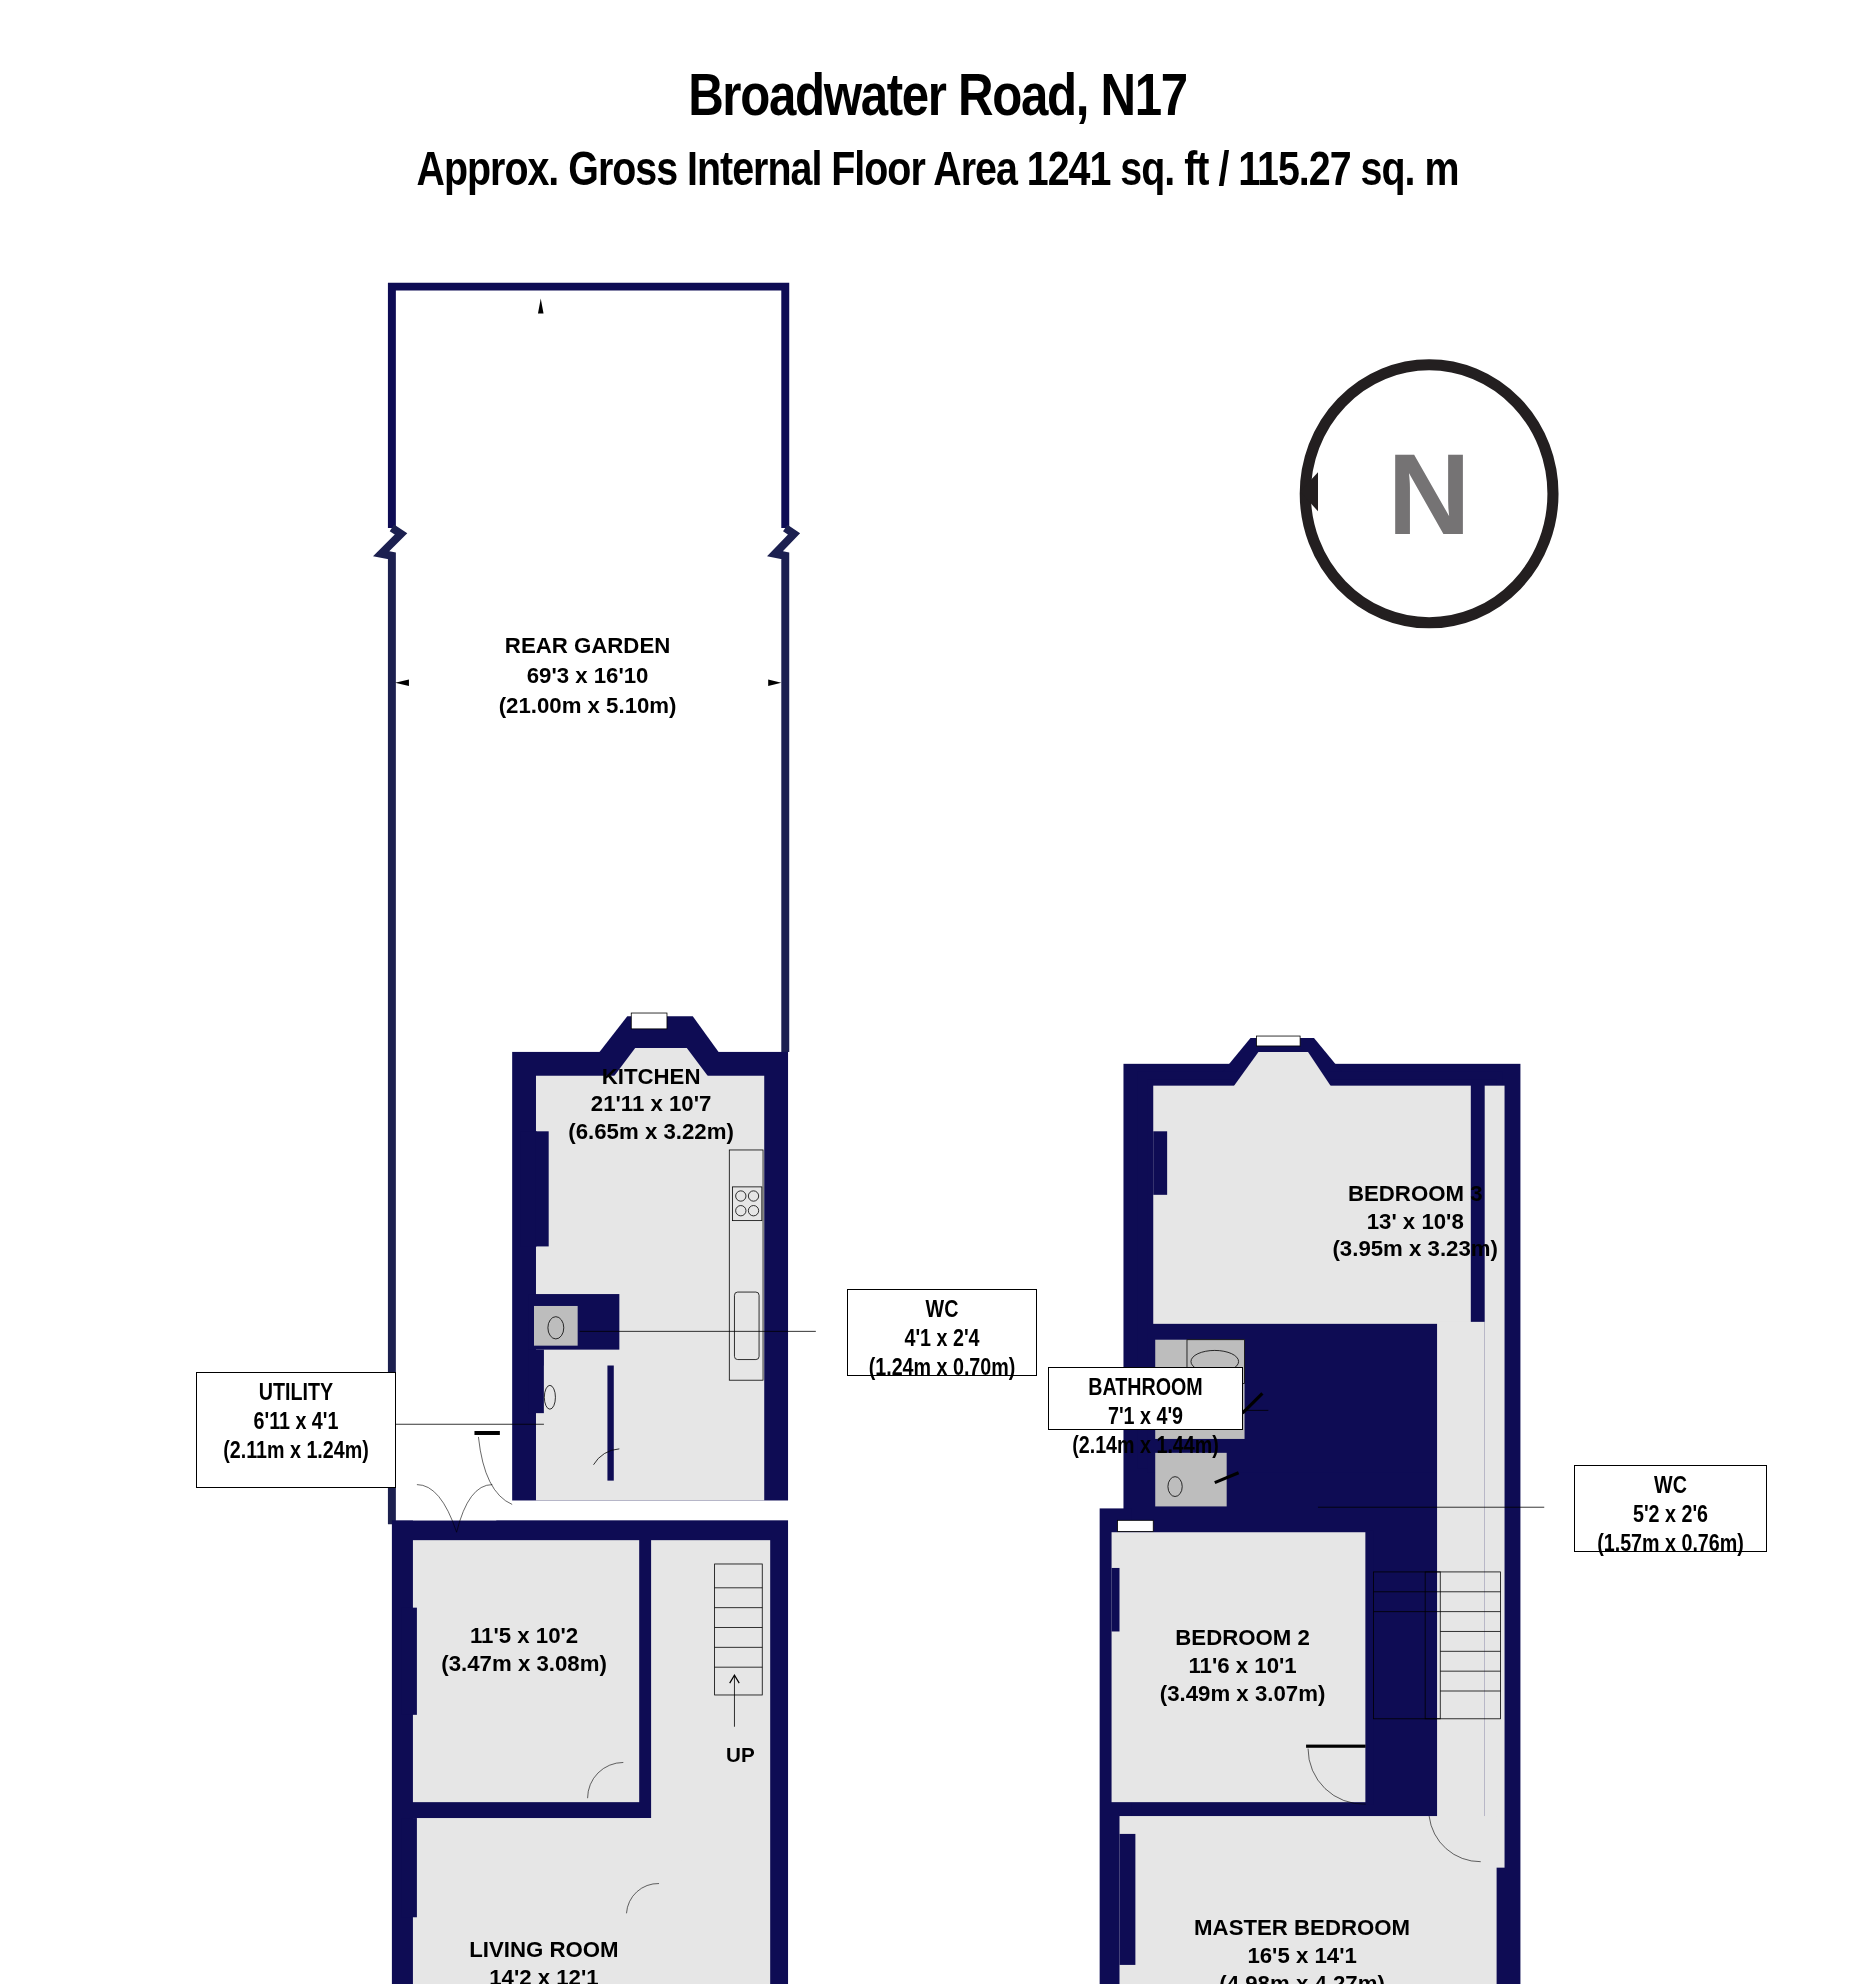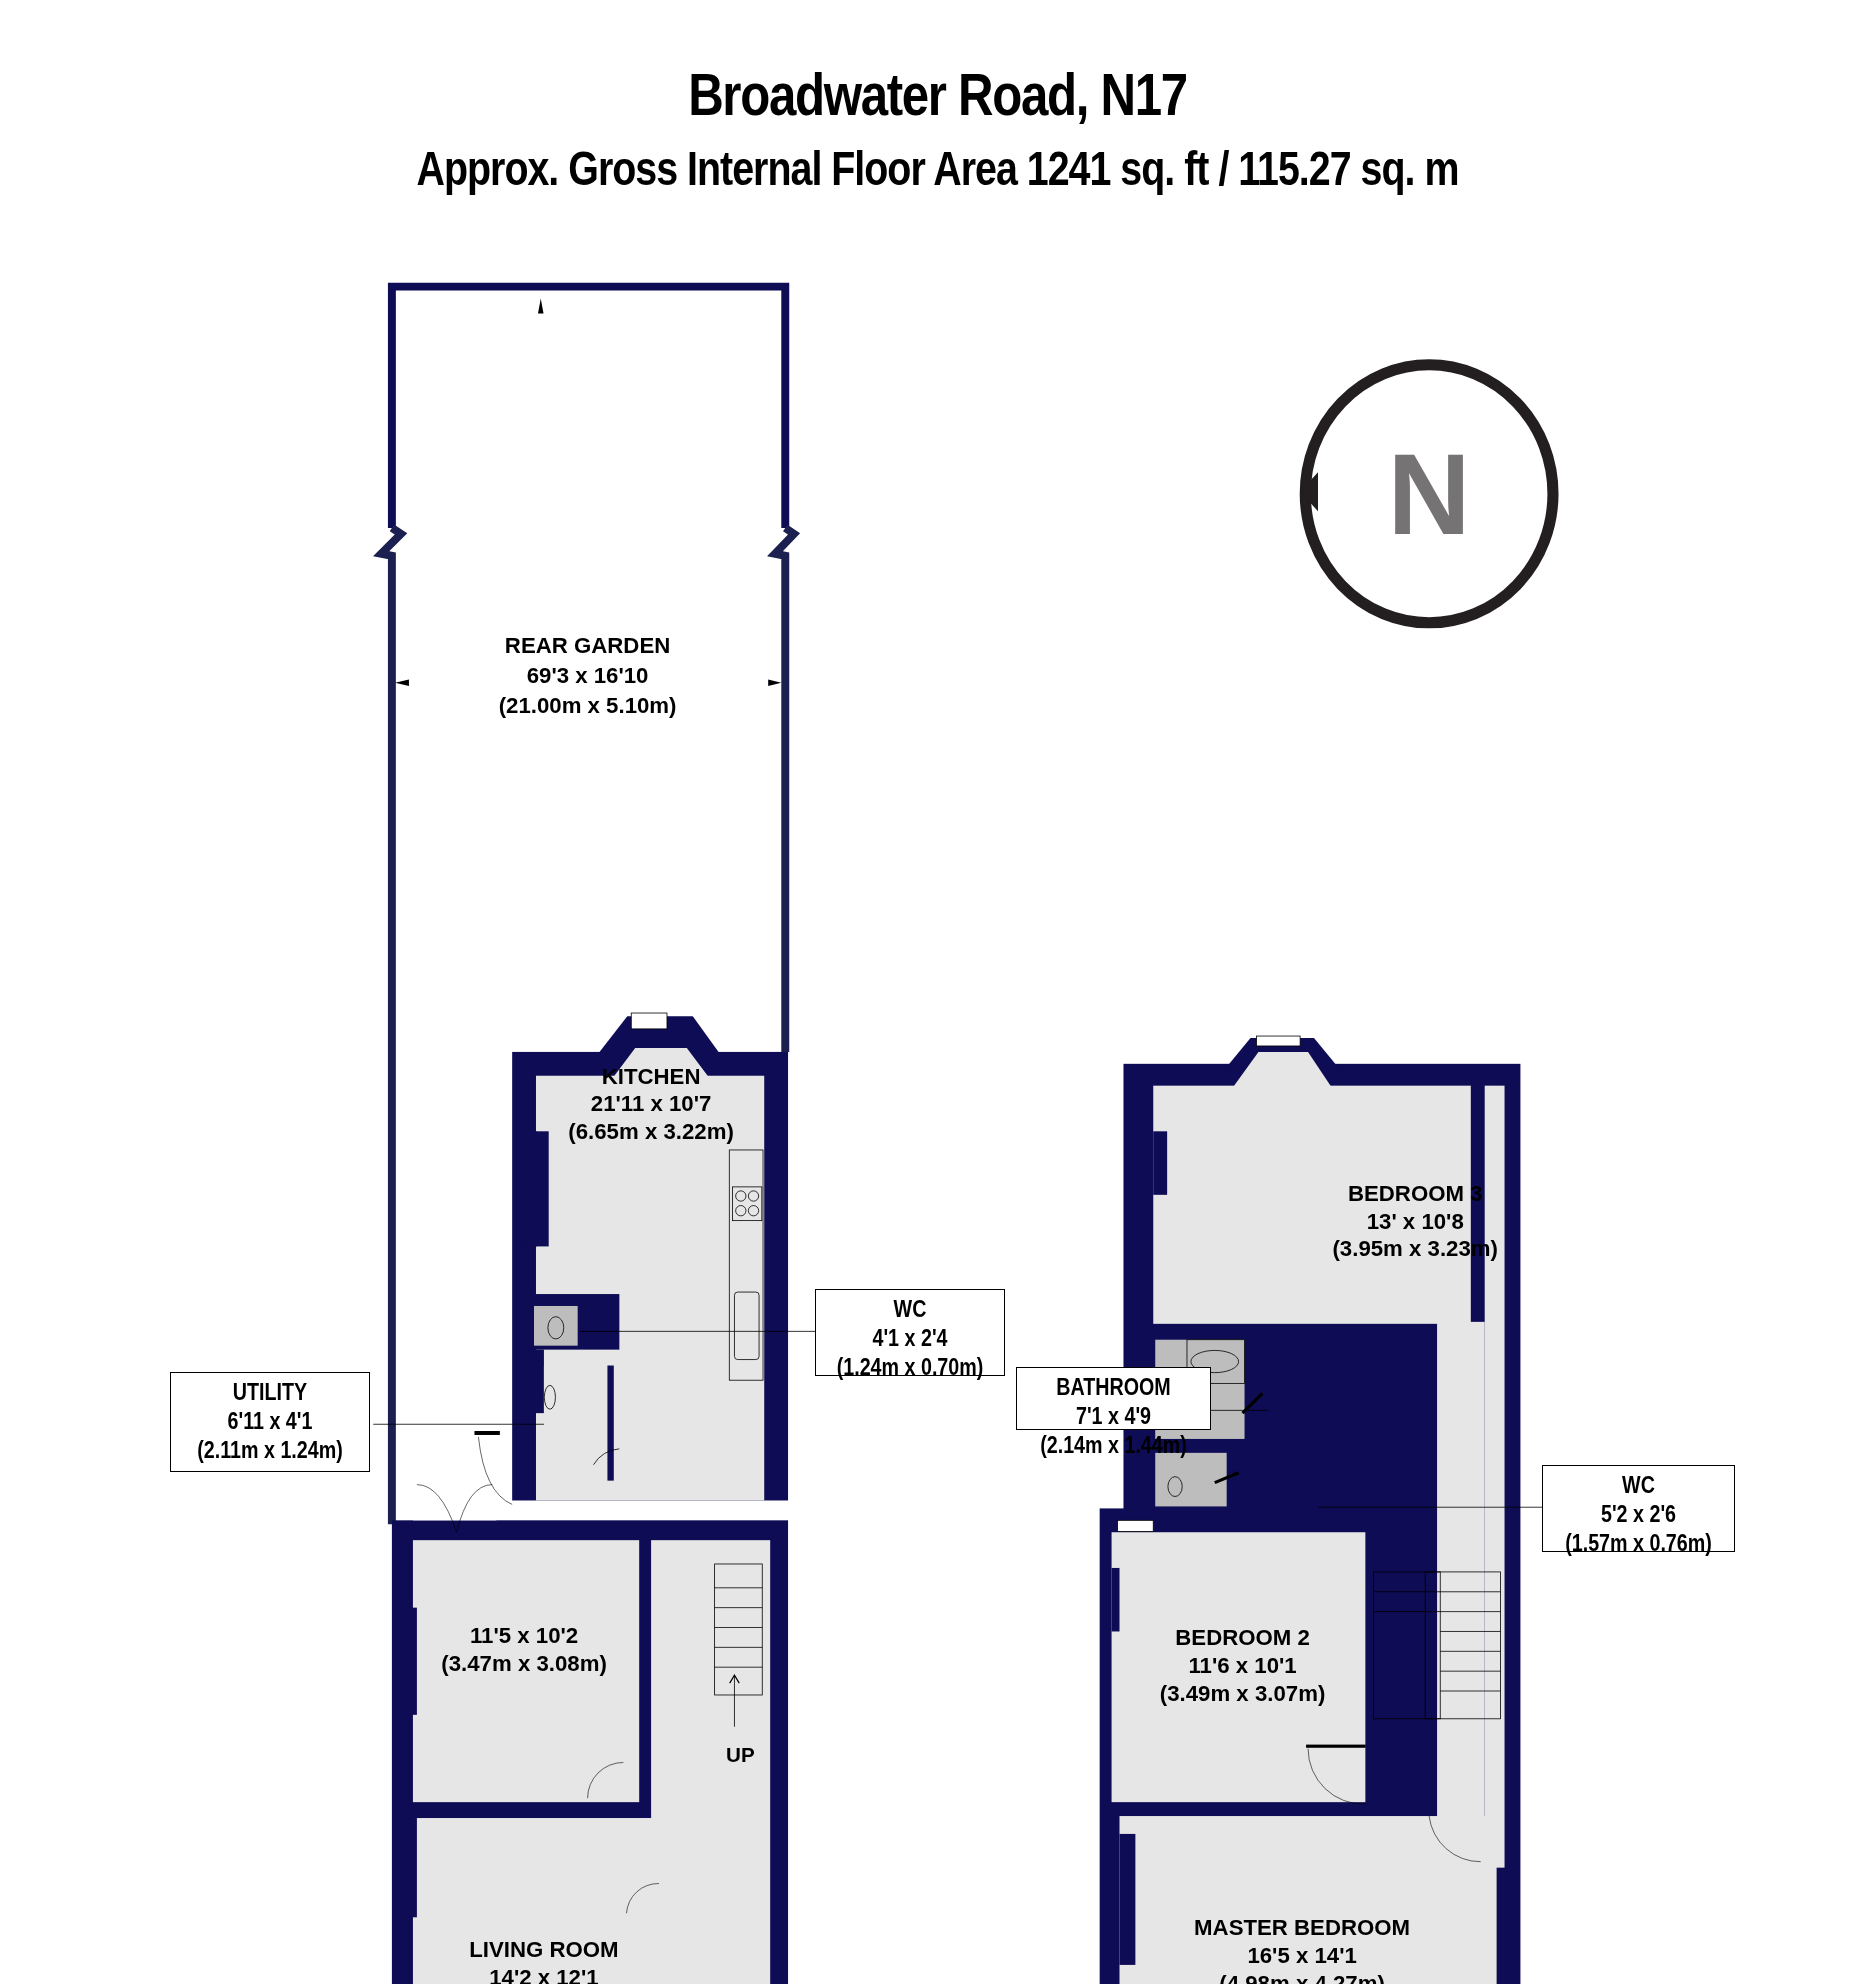--- a/index.html
+++ b/index.html
@@ -7,21 +7,21 @@
          font-family: "Liberation Sans", sans-serif; }
   .title { position: absolute; left: 0; width: 1875px; text-align: center; color: #000;
            font-family: "Liberation Sans", sans-serif; font-weight: bold; }
   #main-title { top: 60px; font-size: 60px; letter-spacing: -1.6px; transform: scaleX(0.82); }
   #sub-title { top: 141px; font-size: 48px; letter-spacing: -1.2px; transform: scaleX(0.82); }
   svg.plan { position: absolute; left: 0; top: 0; }
   .lbl { font-family: "Liberation Sans", sans-serif; font-weight: bold; fill: #000; text-anchor: middle; }
   .callout { position: absolute; background: #fff; border: 1.2px solid #000; text-align: center;
              font-family: "Liberation Sans", sans-serif; font-weight: bold; font-size: 24px;
              line-height: 29px; color: #000; box-sizing: border-box; padding-top: 4px;
-             transform-origin: center; }
+             transform-origin: center; margin-left: 32px; }
   .callout span { display: block; transform: scaleX(0.82); }
 </style>
 </head>
 <body>
 
 <div class="title" id="main-title">Broadwater Road, N17</div>
 <div class="title" id="sub-title">Approx. Gross Internal Floor Area 1241 sq. ft / 115.27 sq. m</div>
 
 <svg class="plan" width="1875" height="2812" viewBox="0 0 4723 7084">
   <defs>
@@ -210,21 +210,21 @@
     <polygon points="3275,1238 3320,1190 3320,1288" fill="#231f20"></polygon>
     <text x="3600" y="1345" text-anchor="middle" font-family="Liberation Sans, sans-serif" font-weight="bold" font-size="290" fill="#757374">N</text>
   </g>
 </svg>
 
 <div class="callout" style="left:815px; top:1289px; width:190px; height:87px;">
   <span>WC</span>
   <span>4'1 x 2'4</span>
   <span>(1.24m x 0.70m)</span>
 </div>
-<div class="callout" style="left:170px; top:1372px; width:200px; height:100px;">
+<div class="callout" style="left:164px; top:1372px; width:200px; height:116px;">
   <span>UTILITY</span>
   <span>6'11 x 4'1</span>
   <span>(2.11m x 1.24m)</span>
 </div>
 <div class="callout" style="left:1016px; top:1367px; width:195px; height:63px;">
   <span>BATHROOM</span>
   <span>7'1 x 4'9</span>
   <span>(2.14m x 1.44m)</span>
 </div>
 <div class="callout" style="left:1542px; top:1465px; width:193px; height:87px;">

